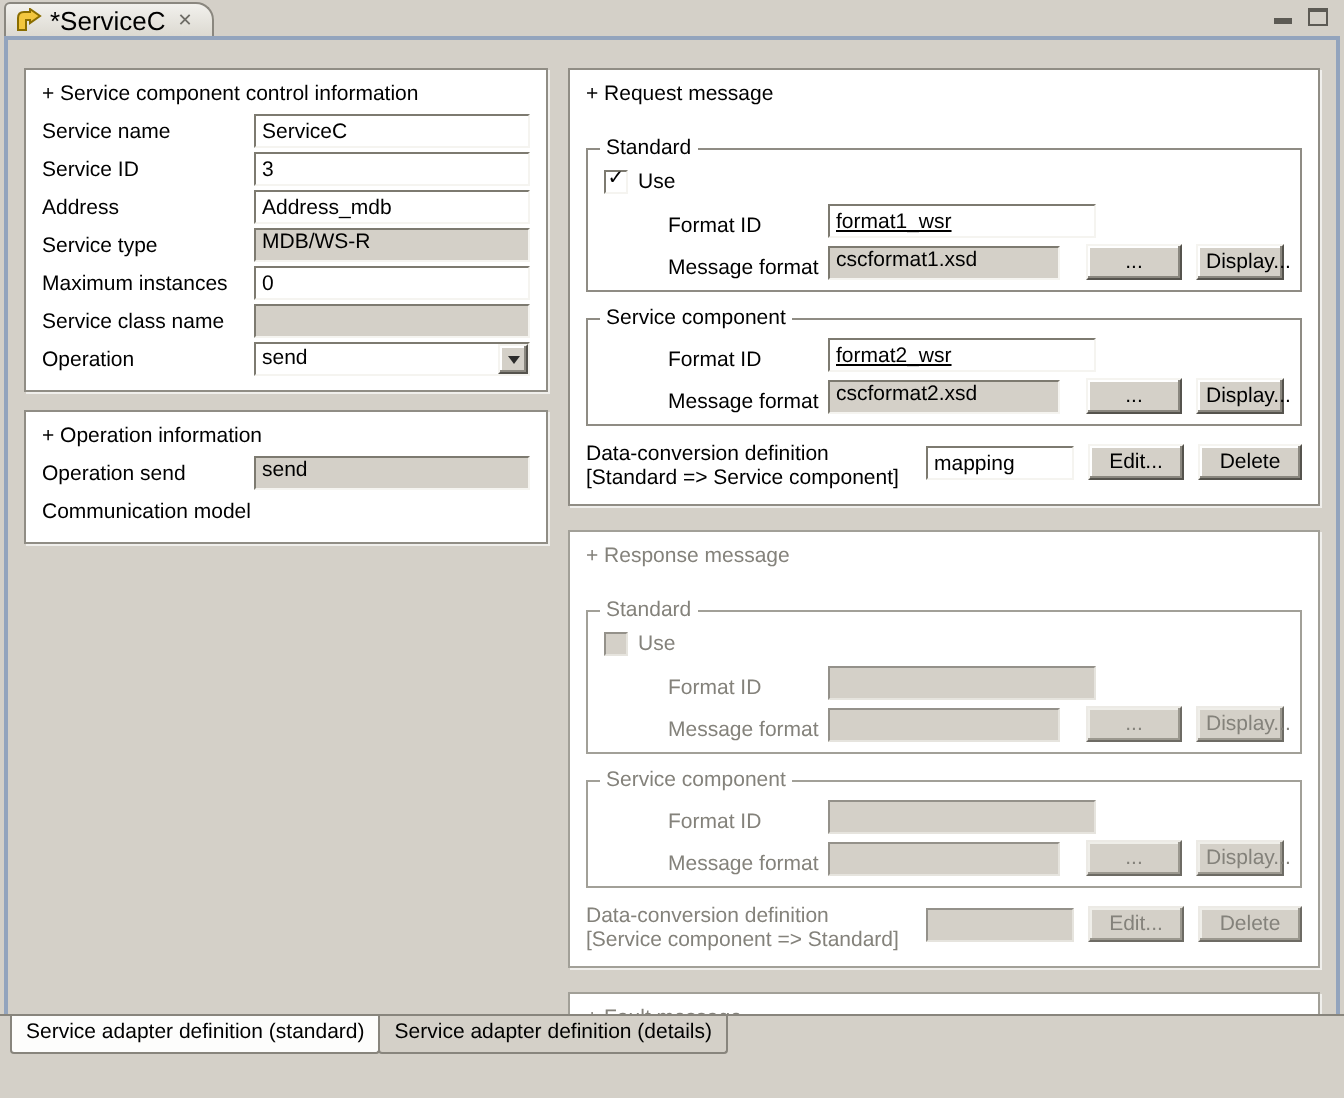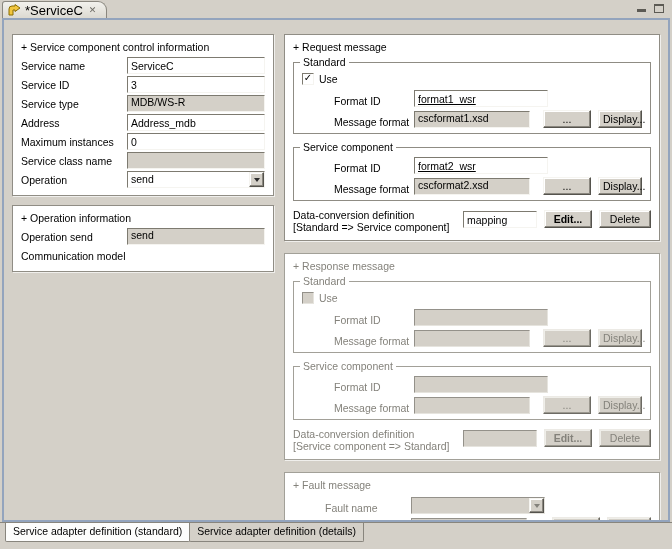--- a/index.html
+++ b/index.html
@@ -51,25 +51,25 @@
   .combo-btn { width:15px; flex:none; background:#d4d0c8; display:flex; align-items:center; justify-content:center;
                border:1px solid; border-color:#f5f4f0 #55534d #55534d #f5f4f0; box-shadow:inset -1px -1px 0 #8a877f, inset 1px 1px 0 #fff; }
   .arrow { width:0; height:0; border-left:3px solid transparent; border-right:3px solid transparent; border-top:4px solid #2b2b2b; }
 
   
   .btn { height:18px; background:#d4d0c8; font:inherit; color:#000; padding:0 4px;
          border:1px solid; border-color:#f5f4f0 #55534d #55534d #f5f4f0;
          box-shadow:inset -1px -1px 0 #8a877f, inset 1px 1px 0 #fff; cursor:pointer; }
   .btn.browse  { width:48px; }
   .btn.display { width:44px; }
-  .btn.edit    { width:48px;font-weight:bold; }
+  .btn.edit    { width:48px; }
   .btn.delete  { width:52px; }
 
   
-  fieldset.fset { border:1px solid #8f8c84; padding:0 8px 5px 8px; margin-top:1px; }
+  fieldset.fset { border:1px solid #8f8c84; padding:0 8px 5px 8px; margin-top:13px; }
   fieldset.fset + fieldset.fset { margin-top:7px; }
   legend { padding:0 3px; margin-left:-2px; }
 
   .use-row { display:flex; align-items:center; gap:5px; height:15px; margin:3px 0 1px 0; }
   .checkbox { width:12px; height:12px; background:#fff; border:1px solid; border-color:#7d7a70 #f5f4f0 #f5f4f0 #7d7a70;
               display:flex; align-items:center; justify-content:center; }
   .checkbox .check { display:none; font-size:10px; font-weight:bold; line-height:10px; margin-top:-1px; }
   .checkbox.checked .check { display:block; }
 
   .io-row { display:flex; align-items:flex-end; height:17px; margin-top:4px;padding-left:32px; }
@@ -91,21 +91,21 @@
   
   .disabled, .disabled .stitle, .disabled legend, .disabled .flabel, .disabled .cb-label,
   .disabled .conv-label, .disabled .btn, .disabled .field, .disabled .combo-text { color:#84827b; }
   .disabled.section, .disabled fieldset.fset { border-color:#a2a098; }
   .disabled .field, .disabled .combo { background:#d4d0c8; border-color:#94918a #e6e4de #e6e4de #94918a; }
   .disabled .checkbox { background:#d4d0c8; border-color:#94918a #e6e4de #e6e4de #94918a; }
   .disabled .arrow { border-top-color:#84827b; }
   .disabled .btn { box-shadow:inset -1px -1px 0 #9b988f, inset 1px 1px 0 #efeee9; border-color:#eceae5 #6d6b64 #6d6b64 #eceae5; cursor:default; }
 
   
-  .bottombar { position:absolute; left:0; right:0; bottom:0; height:27px; background:#d4d0c8;
+  .bottombar { position:absolute; left:0; right:0; bottom:0; height:42px; background:#d4d0c8;
                border-top:1px solid #88857d; padding:0 0 0 5px; display:flex; align-items:flex-start; }
   .btab { height:19px; line-height:17px; padding:0 7px; background:#d4d0c8;
           border:1px solid #88857d; border-top:none; border-radius:0 0 2px 2px; cursor:pointer; }
   .btab.active { background:#fdfdfc; }
   .btab + .btab { margin-left:-1px; }
 </style>
 </head>
 <body>
 
 <div class="screen">
@@ -131,26 +131,26 @@
         <div class="gtitle">+ Service component control information</div>
         <div class="lrow">
           <span class="llabel">Service name</span>
           <input class="field w lfield" value="ServiceC" style="">
         </div>
         <div class="lrow">
           <span class="llabel">Service ID</span>
           <input class="field w lfield" value="3" style="">
         </div>
         <div class="lrow">
+          <span class="llabel">Address</span>
+          <input class="field w lfield" value="Address_mdb" style="">
+        </div>
+        <div class="lrow">
           <span class="llabel">Service type</span>
           <div class="field g lfield">MDB/WS-R</div>
-        </div>
-        <div class="lrow">
-          <span class="llabel">Address</span>
-          <input class="field w lfield" value="Address_mdb" style="">
         </div>
         <div class="lrow">
           <span class="llabel">Maximum instances</span>
           <input class="field w lfield" value="0" style="">
         </div>
         <div class="lrow">
           <span class="llabel">Service class name</span>
           <div class="field g lfield"></div>
         </div>
         <div class="lrow">

